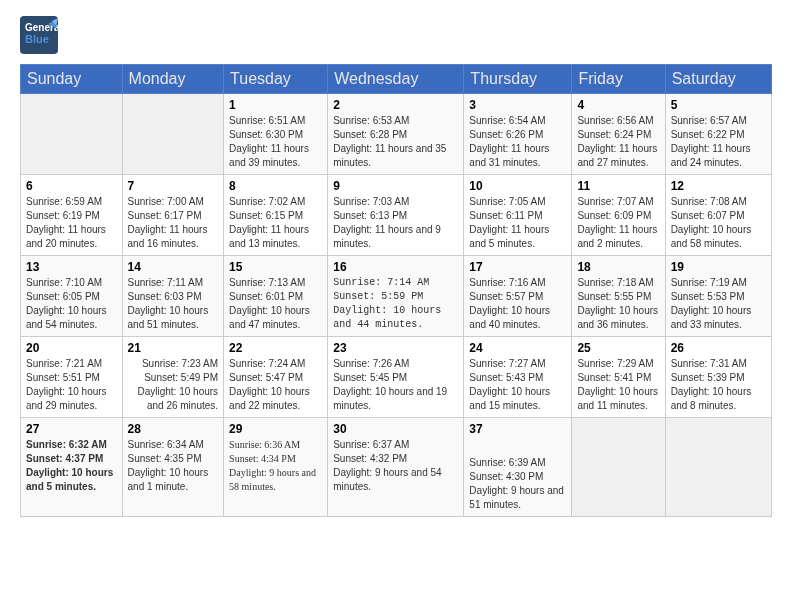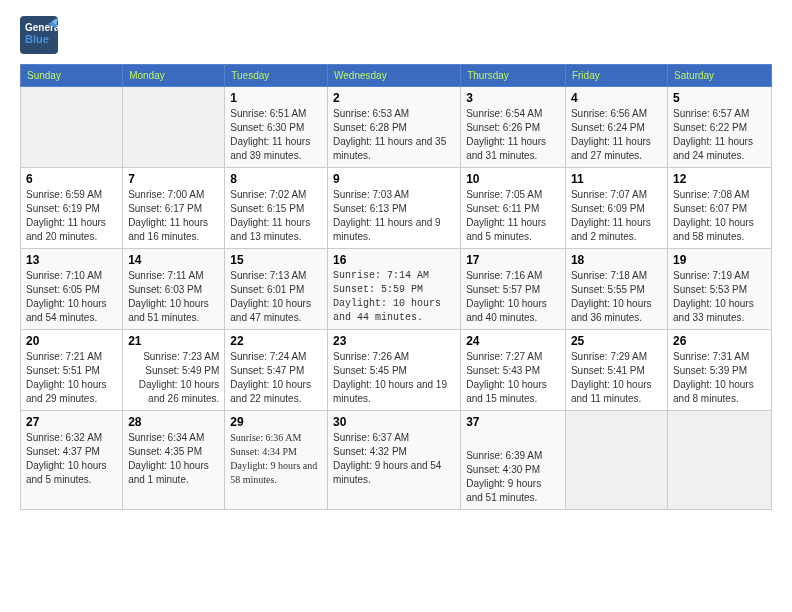--- a/index.html
+++ b/index.html
@@ -36,24 +36,24 @@
       font-size: 15px;
       color: #555;
     }
     table {
       width: 100%;
       border-collapse: collapse;
       font-size: 10.5px;
     }
     thead tr th {
       background-color: #3a6bbf;
-      color: #bef264;
+      color: #e5e5e5;
       padding: 5px 6px;
       text-align: left;
-      font-size: 10px;
+      font-size: 16px;
       font-weight: normal;
       border: 1px solid #5580cc;
     }
     tbody tr td {
       vertical-align: top;
       border: 1px solid #ccc;
       padding: 4px 5px;
       min-height: 70px;
       height: 80px;
       background: #fff;
@@ -273,21 +273,21 @@
           <td>
             <span class="day-num">26</span>
             <div class="day-info" style="white-space: pre-line;">Sunrise: 7:31 AM
 Sunset: 5:39 PM
 Daylight: 10 hours and 8 minutes.</div>
           </td>
         </tr>
         <tr>
           <td>
             <span class="day-num">27</span>
-            <div class="day-info" style="white-space: pre-line;">Sunrise: 6:32 AM
+            <div class="day-info" style="white-space: pre-line; font-weight: bold;">Sunrise: 6:32 AM
 Sunset: 4:37 PM
 Daylight: 10 hours and 5 minutes.</div>
           </td>
           <td>
             <span class="day-num">28</span>
             <div class="day-info" style="white-space: pre-line;">Sunrise: 6:34 AM
 Sunset: 4:35 PM
 Daylight: 10 hours and 1 minute.</div>
           </td>
           <td>

